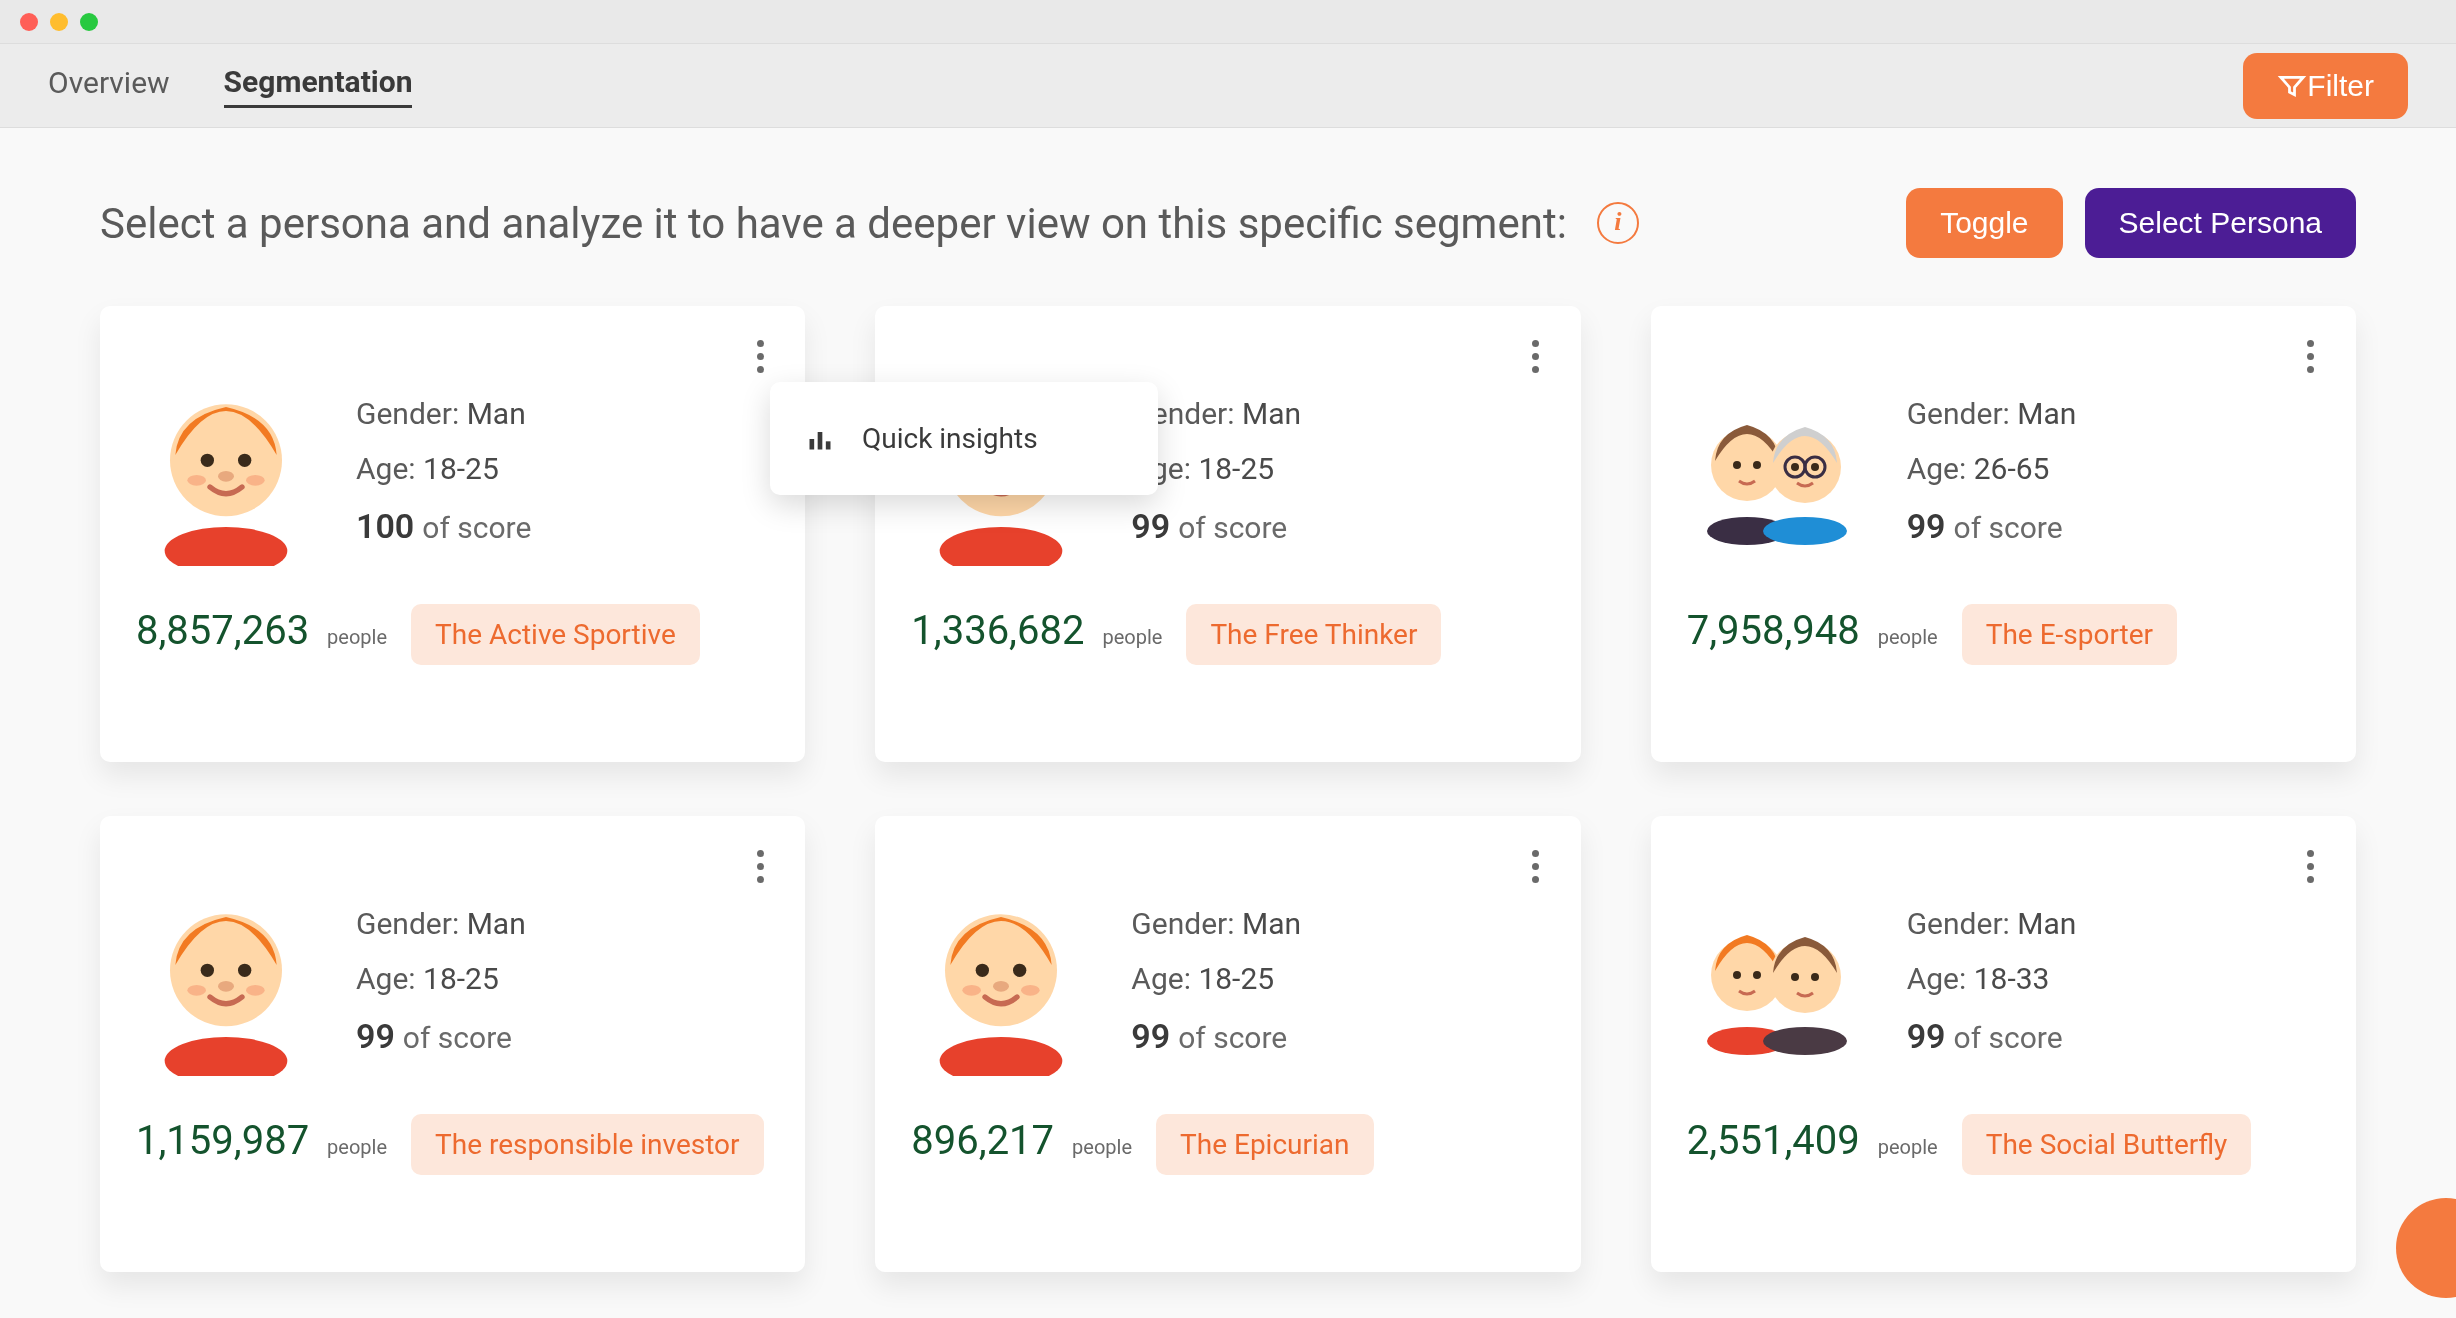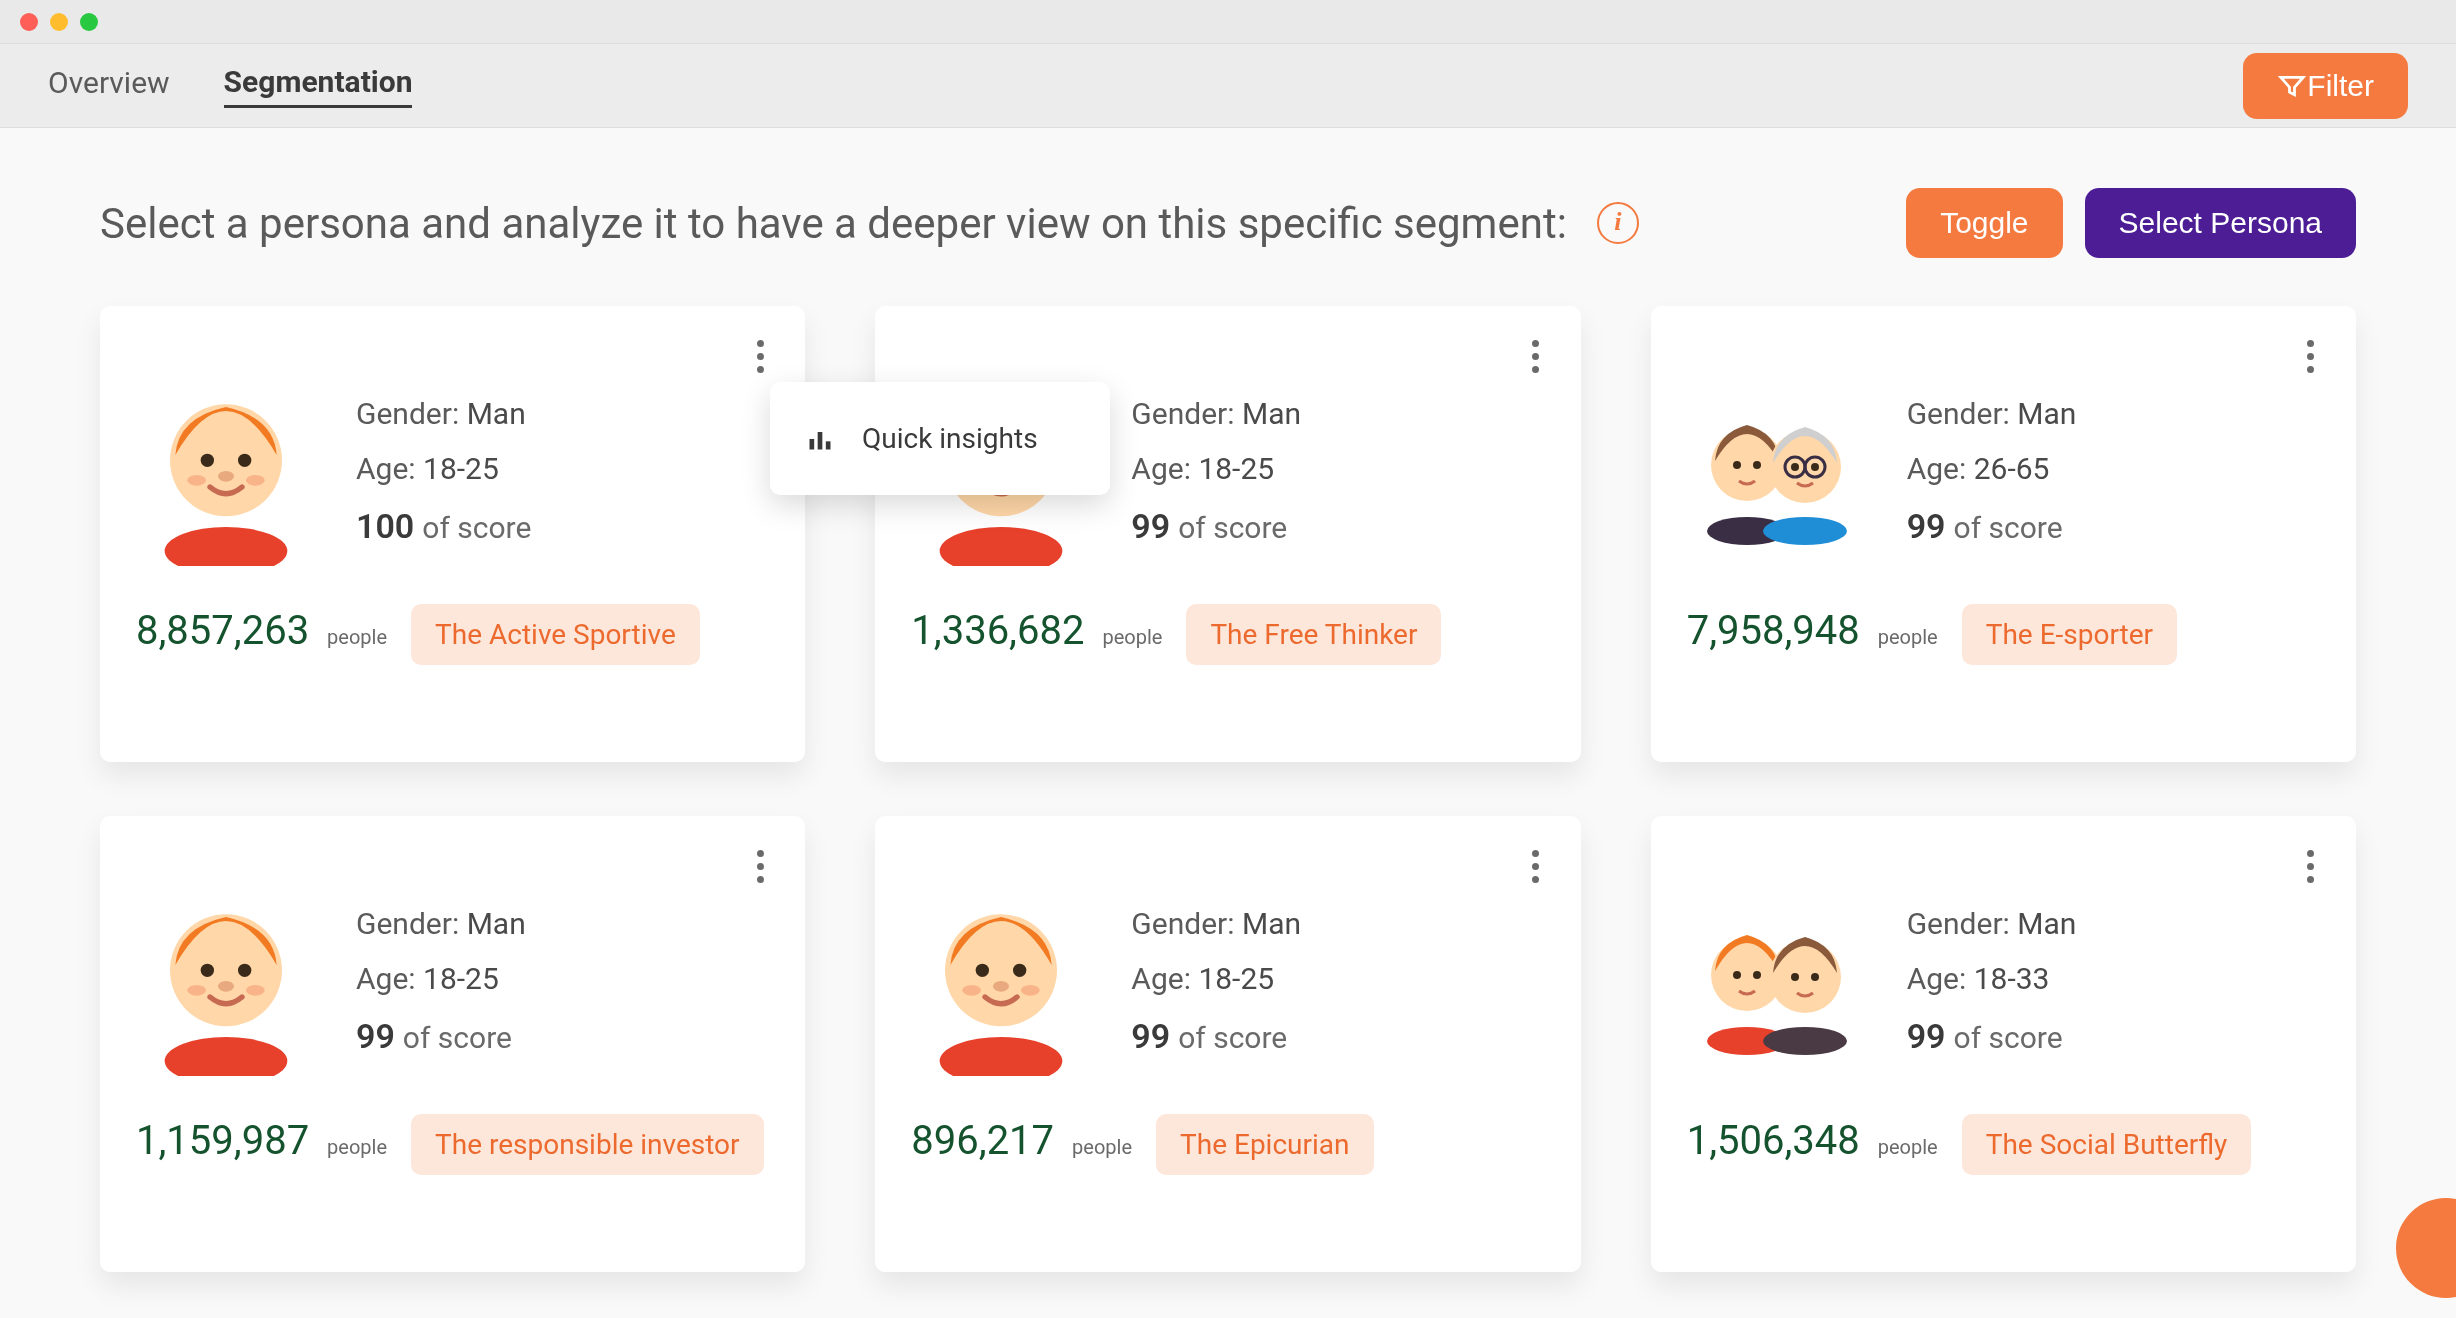--- a/index.html
+++ b/index.html
@@ -188,21 +188,21 @@
 
   
   .menu {
     position: absolute;
     top: 76px;
     left: 670px;
     background:#fff;
     border-radius: 10px;
     box-shadow: 0 10px 30px rgba(0,0,0,0.15);
     padding: 22px 0;
-    width: 340px;
+    width: 388px;
     z-index: 30;
   }
   .menu-item {
     display:flex;
     align-items:center;
     gap: 28px;
     padding: 18px 36px;
     font-size: 28px;
     color:#3a3a3a;
     cursor:pointer;
@@ -463,21 +463,21 @@
     </g>
   </svg>
           </div>
         <div class="meta">
           <div><span class="label">Gender:</span> <span class="val">Man</span></div>
           <div><span class="label">Age:</span> <span class="val">18-33</span></div>
           <div class="score-row"><span class="num">99</span><span class="of">of score</span></div>
         </div>
       </div>
       <div class="footer-row">
-        <span class="pop-num">1,506,348</span>
+        <span class="pop-num">2,551,409</span>
         <span class="pop-lbl">people</span>
         <span class="chip">The Social Butterfly</span>
       </div>
     </div>
 
   </div>
 </div>
 
 <div class="fab"></div>
 

